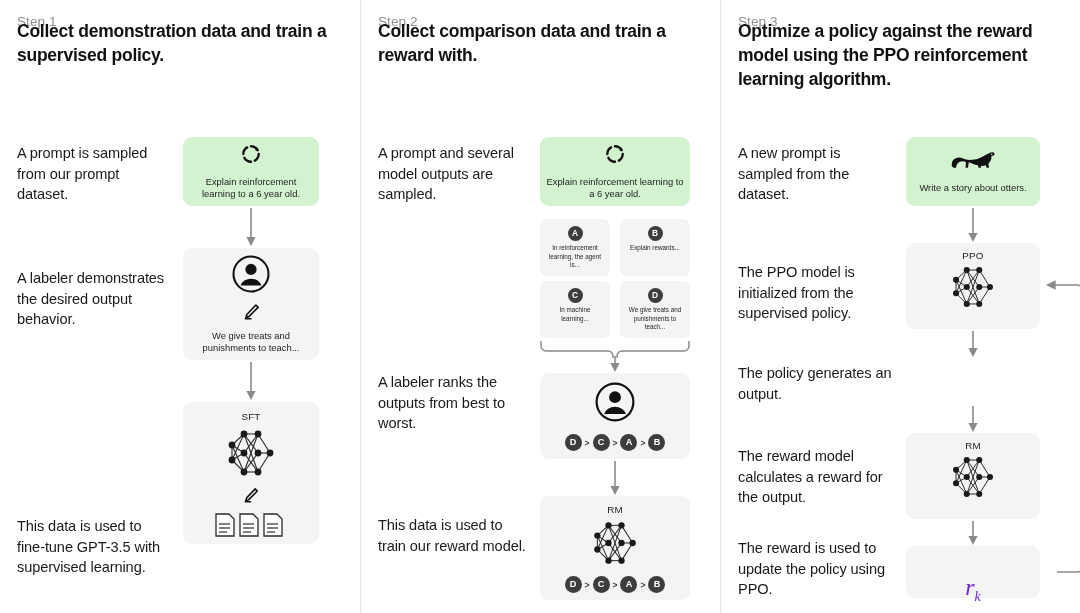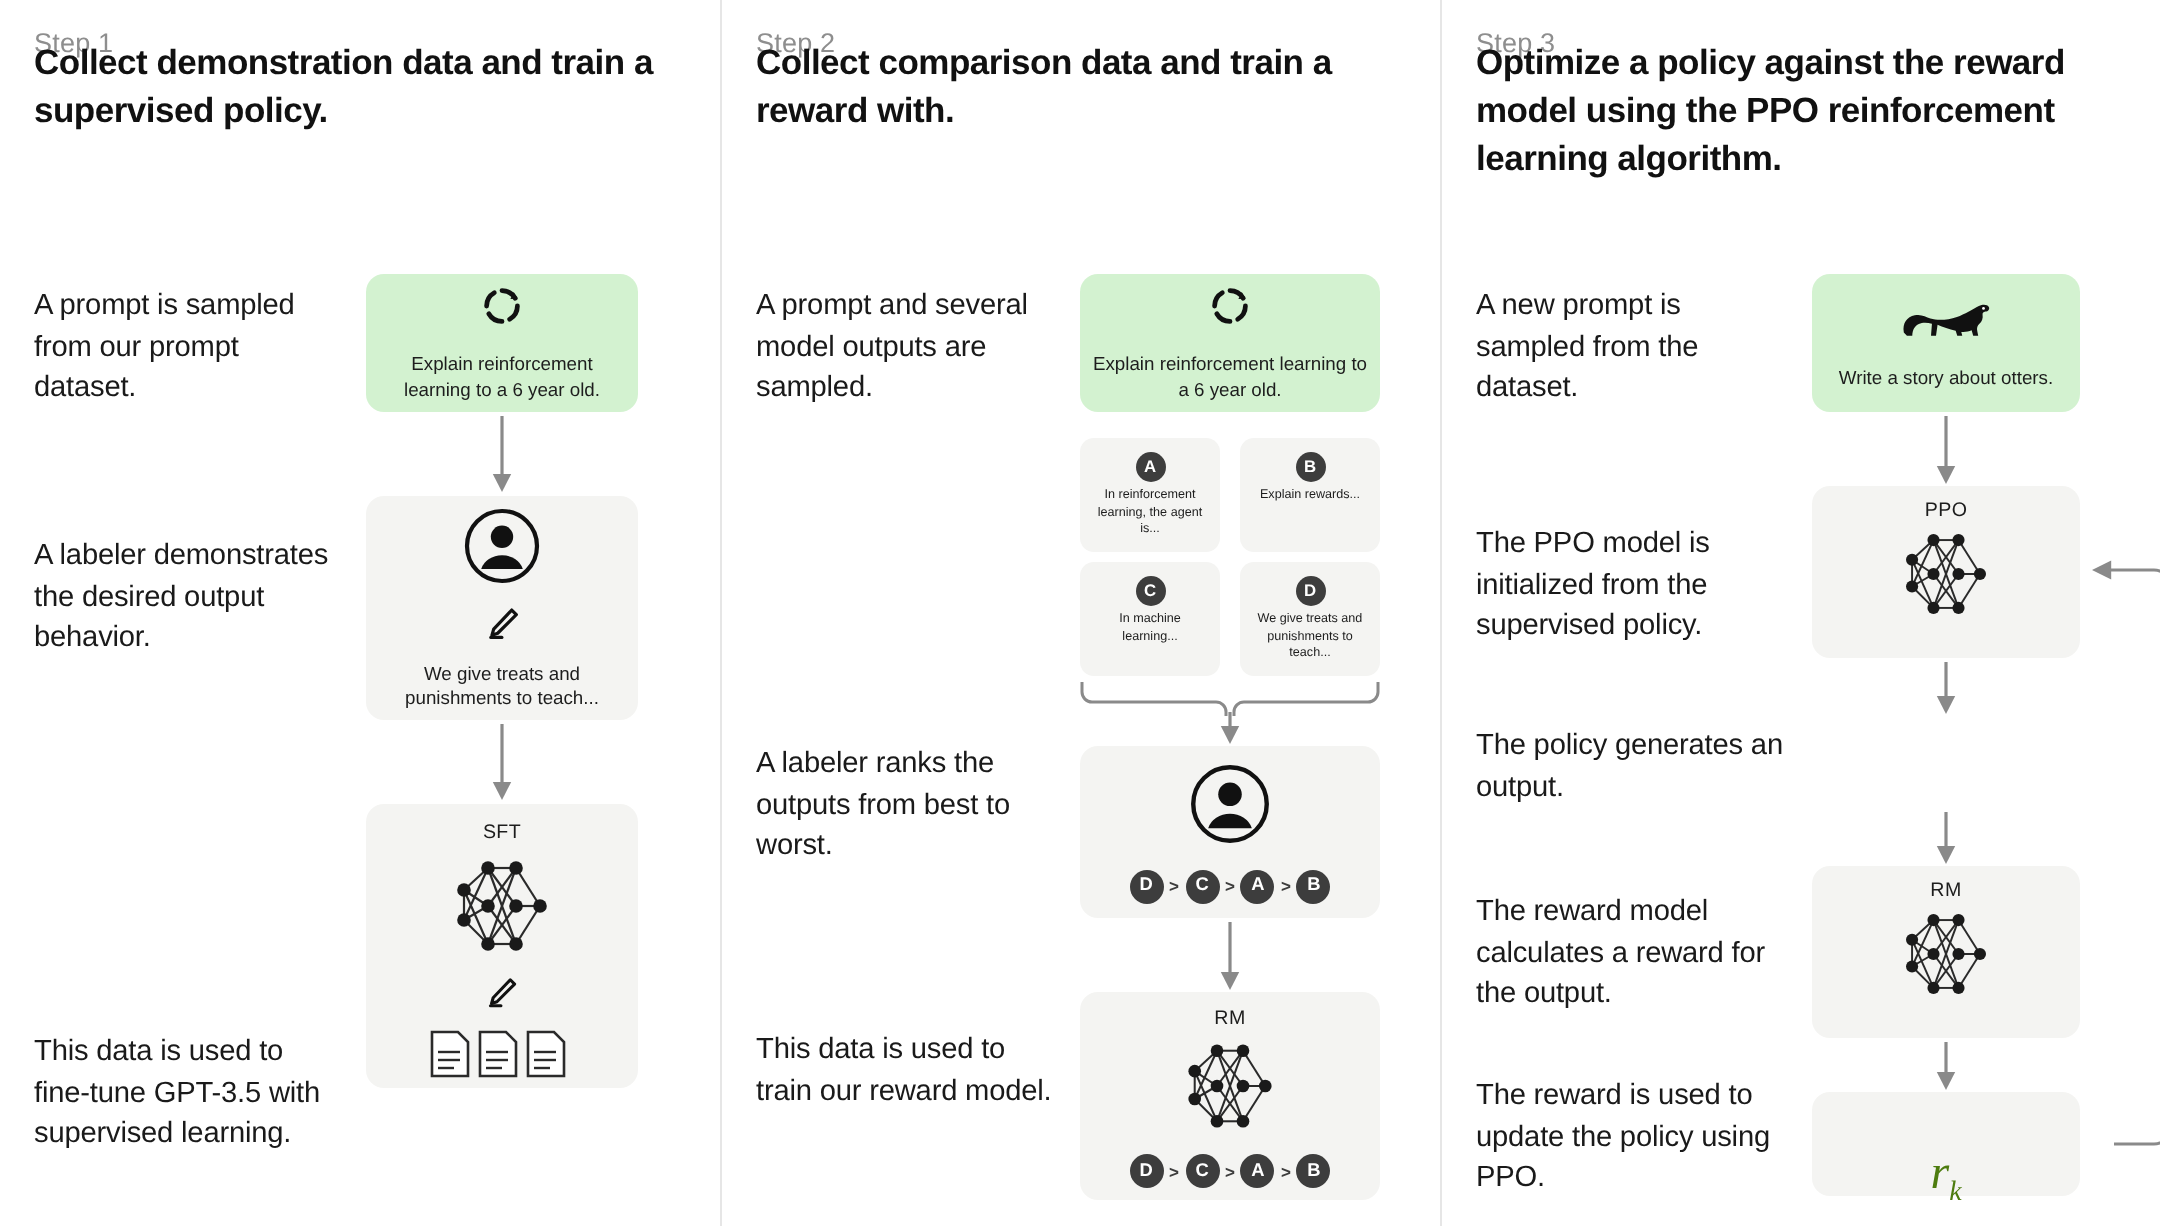--- a/index.html
+++ b/index.html
@@ -66,21 +66,21 @@
   }
 
   
   .rank{display:flex;align-items:center;gap:3px;margin-top:7px;}
   .rank .badge{width:17px;height:17px;font-size:9.2px;}
   .rank .gt{font-size:8.5px;color:#3d3d3d;font-weight:700;}
 
   
   .glyph{display:block;}
   .arrow{position:absolute;}
-  .rk{font-family:"Liberation Serif","DejaVu Serif",serif;font-style:italic;font-size:24px;color:#4d7c0f;margin-top:35px;}
+  .rk{font-family:"Liberation Serif","DejaVu Serif",serif;font-style:italic;font-size:24px;color:#6d28d9;margin-top:35px;}
   .rk sub{font-size:14px;font-style:italic;}
 </style>
 </head>
 <body>
 
 <div class="board">
 
   <div class="col">
     <div class="step-label">Step 1</div>
     <div class="step-title">Collect demonstration data and train a supervised policy.</div>

